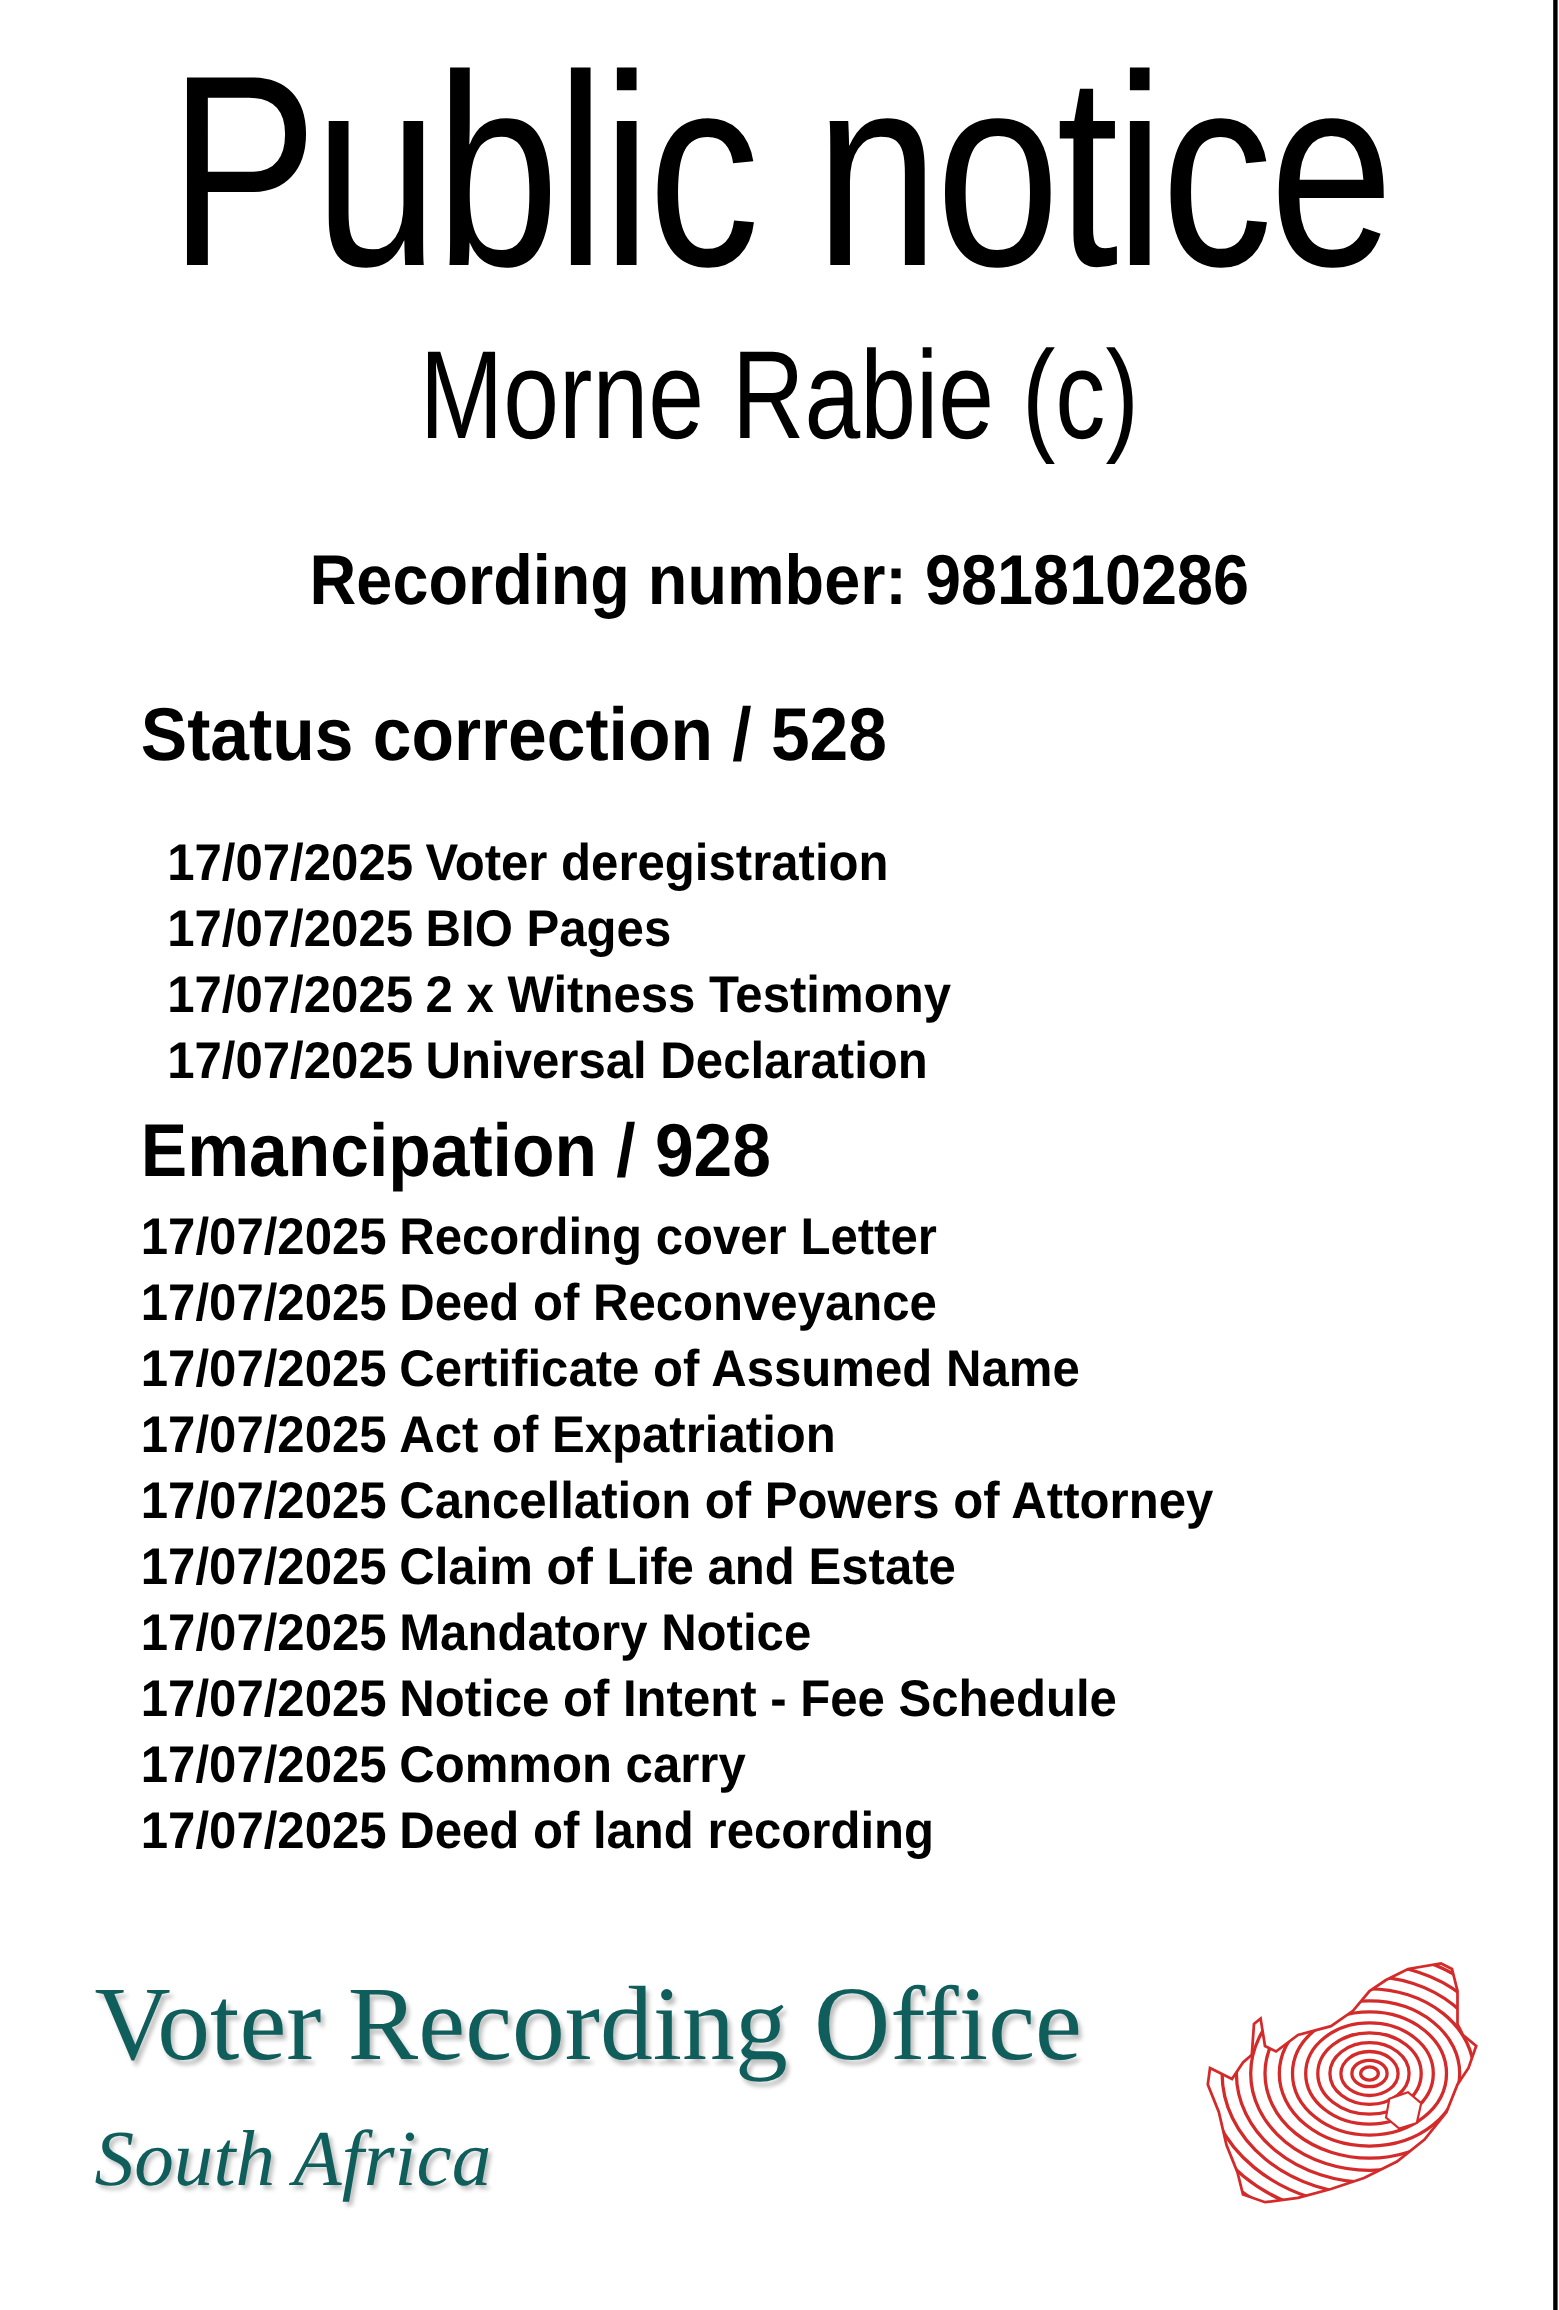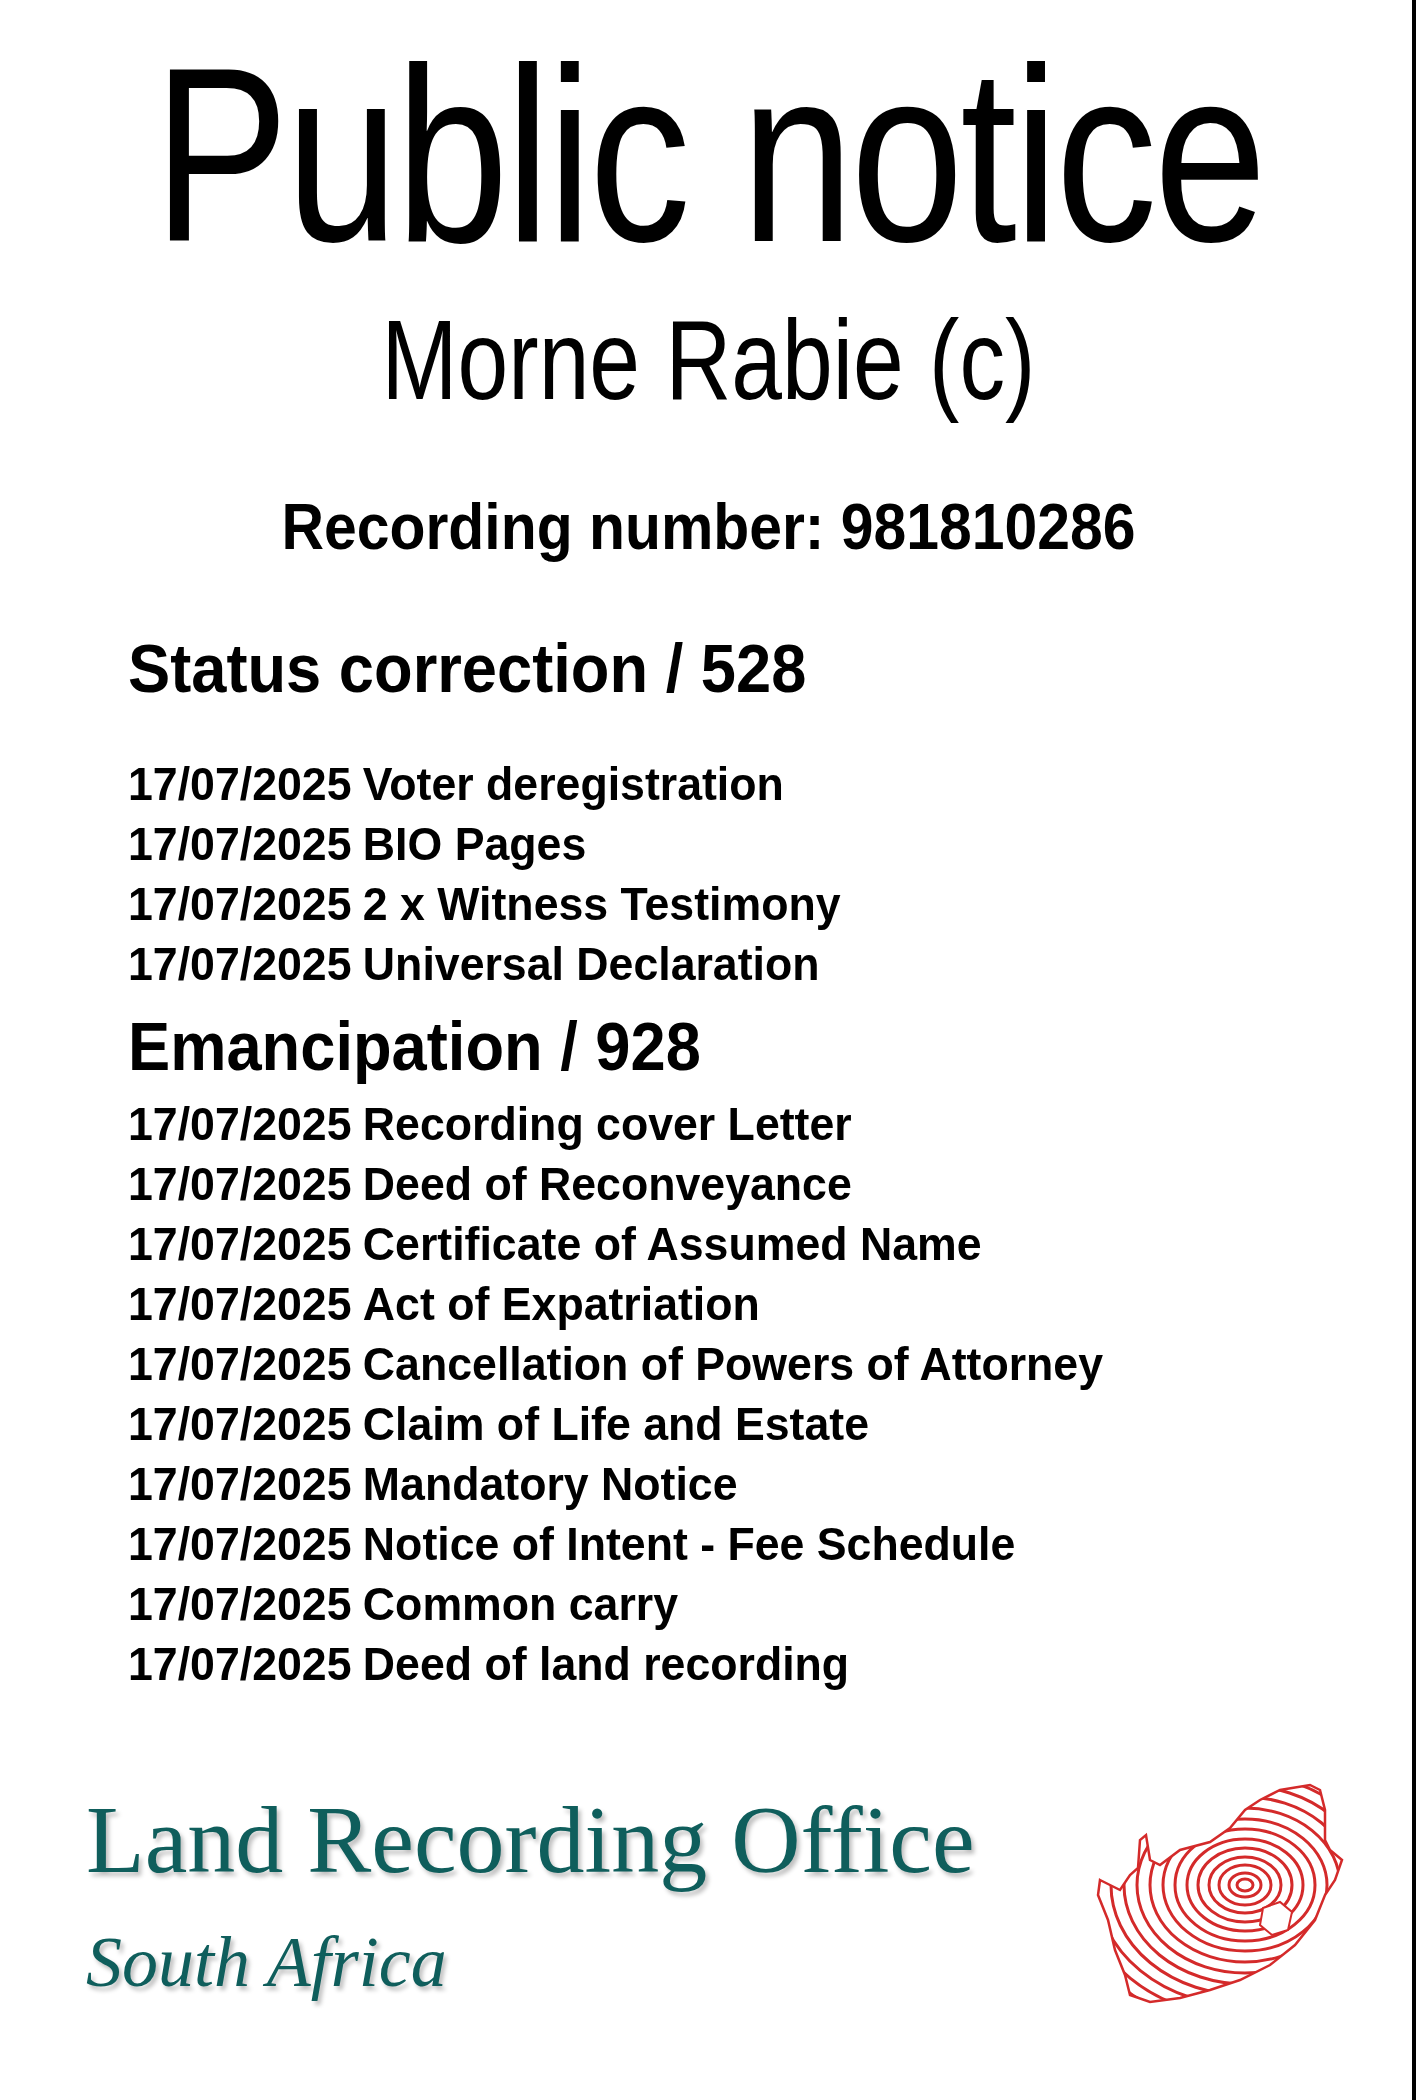--- a/index.html
+++ b/index.html
@@ -123,21 +123,21 @@
 <div class="right-border"></div>
 
 <h1 class="title" style="margin:0;font-weight:normal;">Public notice</h1>
 
 <div class="subtitle">Morne Rabie (c)</div>
 
 <div class="recording">Recording number: 981810286</div>
 
 <div class="section-heading" style="top:632px;">Status correction / 528</div>
 
-<ul class="entries" style="top:754px;">
+<ul class="entries" style="top:754px;margin-left:24px;">
   <li class="entry"><span class="date">17/07/2025</span><span>Voter deregistration</span></li>
   <li class="entry"><span class="date">17/07/2025</span><span>BIO Pages</span></li>
   <li class="entry"><span class="date">17/07/2025</span><span>2 x Witness Testimony</span></li>
   <li class="entry"><span class="date">17/07/2025</span><span>Universal Declaration</span></li>
 </ul>
 
 <div class="section-heading" style="top:1010px;">Emancipation / 928</div>
 
 <ul class="entries" style="top:1094px;">
   <li class="entry"><span class="date">17/07/2025</span><span>Recording cover Letter</span></li>
@@ -145,21 +145,21 @@
   <li class="entry"><span class="date">17/07/2025</span><span>Certificate of Assumed Name</span></li>
   <li class="entry"><span class="date">17/07/2025</span><span>Act of Expatriation</span></li>
   <li class="entry"><span class="date">17/07/2025</span><span>Cancellation of Powers of Attorney</span></li>
   <li class="entry"><span class="date">17/07/2025</span><span>Claim of Life and Estate</span></li>
   <li class="entry"><span class="date">17/07/2025</span><span>Mandatory Notice</span></li>
   <li class="entry"><span class="date">17/07/2025</span><span>Notice of Intent - Fee Schedule</span></li>
   <li class="entry"><span class="date">17/07/2025</span><span>Common carry</span></li>
   <li class="entry"><span class="date">17/07/2025</span><span>Deed of land recording</span></li>
 </ul>
 
-<div class="logo-text logo-line1">Land Recording Office</div>
+<div class="logo-text logo-line1">Voter Recording Office</div>
 <div class="logo-text logo-line2">South Africa</div>
 
 <svg class="map-icon" viewBox="0 0 270 235" xmlns="http://www.w3.org/2000/svg">
   <defs>
     <clipPath id="sa-clip">
       <path d="M20,100 L40,110 L50,95 L58,88 L60,60 L66,55 L70,80 L80,85 L100,70 L130,62 L150,48 L165,30 L180,20 L200,10 L230,5 L240,10 L245,30 L245,60 L250,70 L262,80 L255,100 L245,115 L235,140 L215,165 L190,185 L160,200 L130,210 L100,218 L70,222 L50,215 L45,195 L35,170 L28,140 L18,115 Z"></path>
     </clipPath>
   </defs>
   <g clip-path="url(#sa-clip)" fill="none" stroke="#d42a2a" stroke-width="3">
     <ellipse cx="165" cy="105" rx="8" ry="6"></ellipse>

